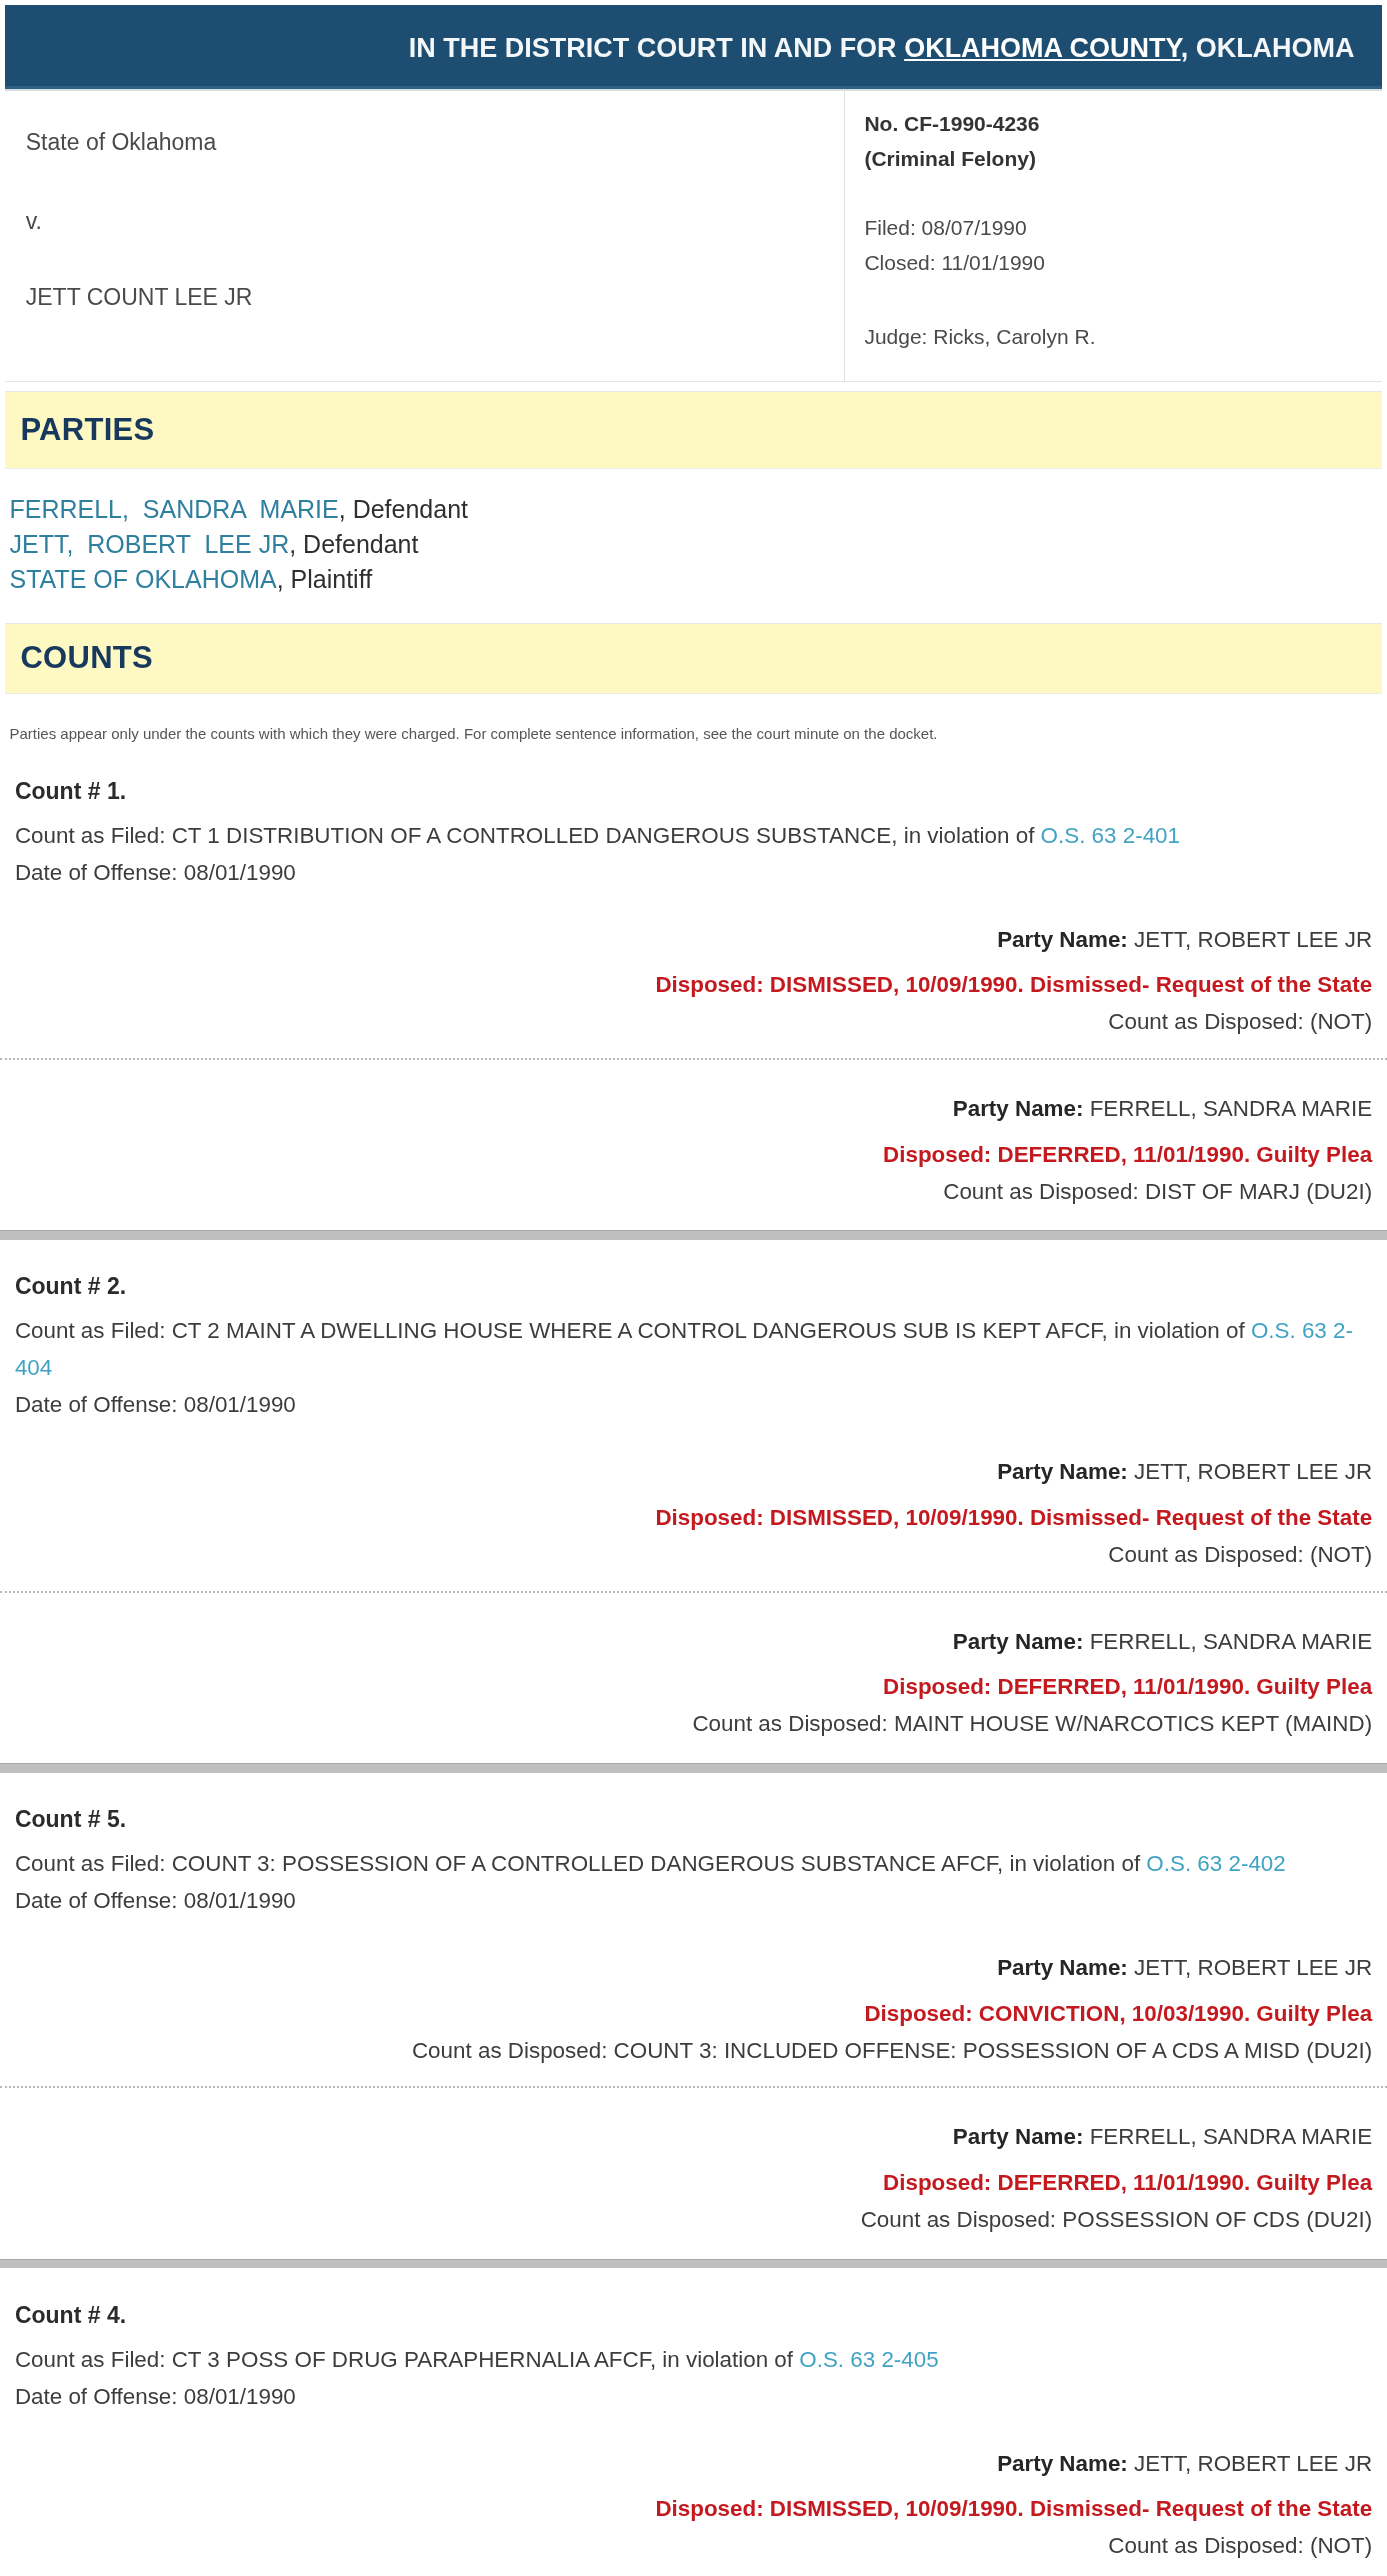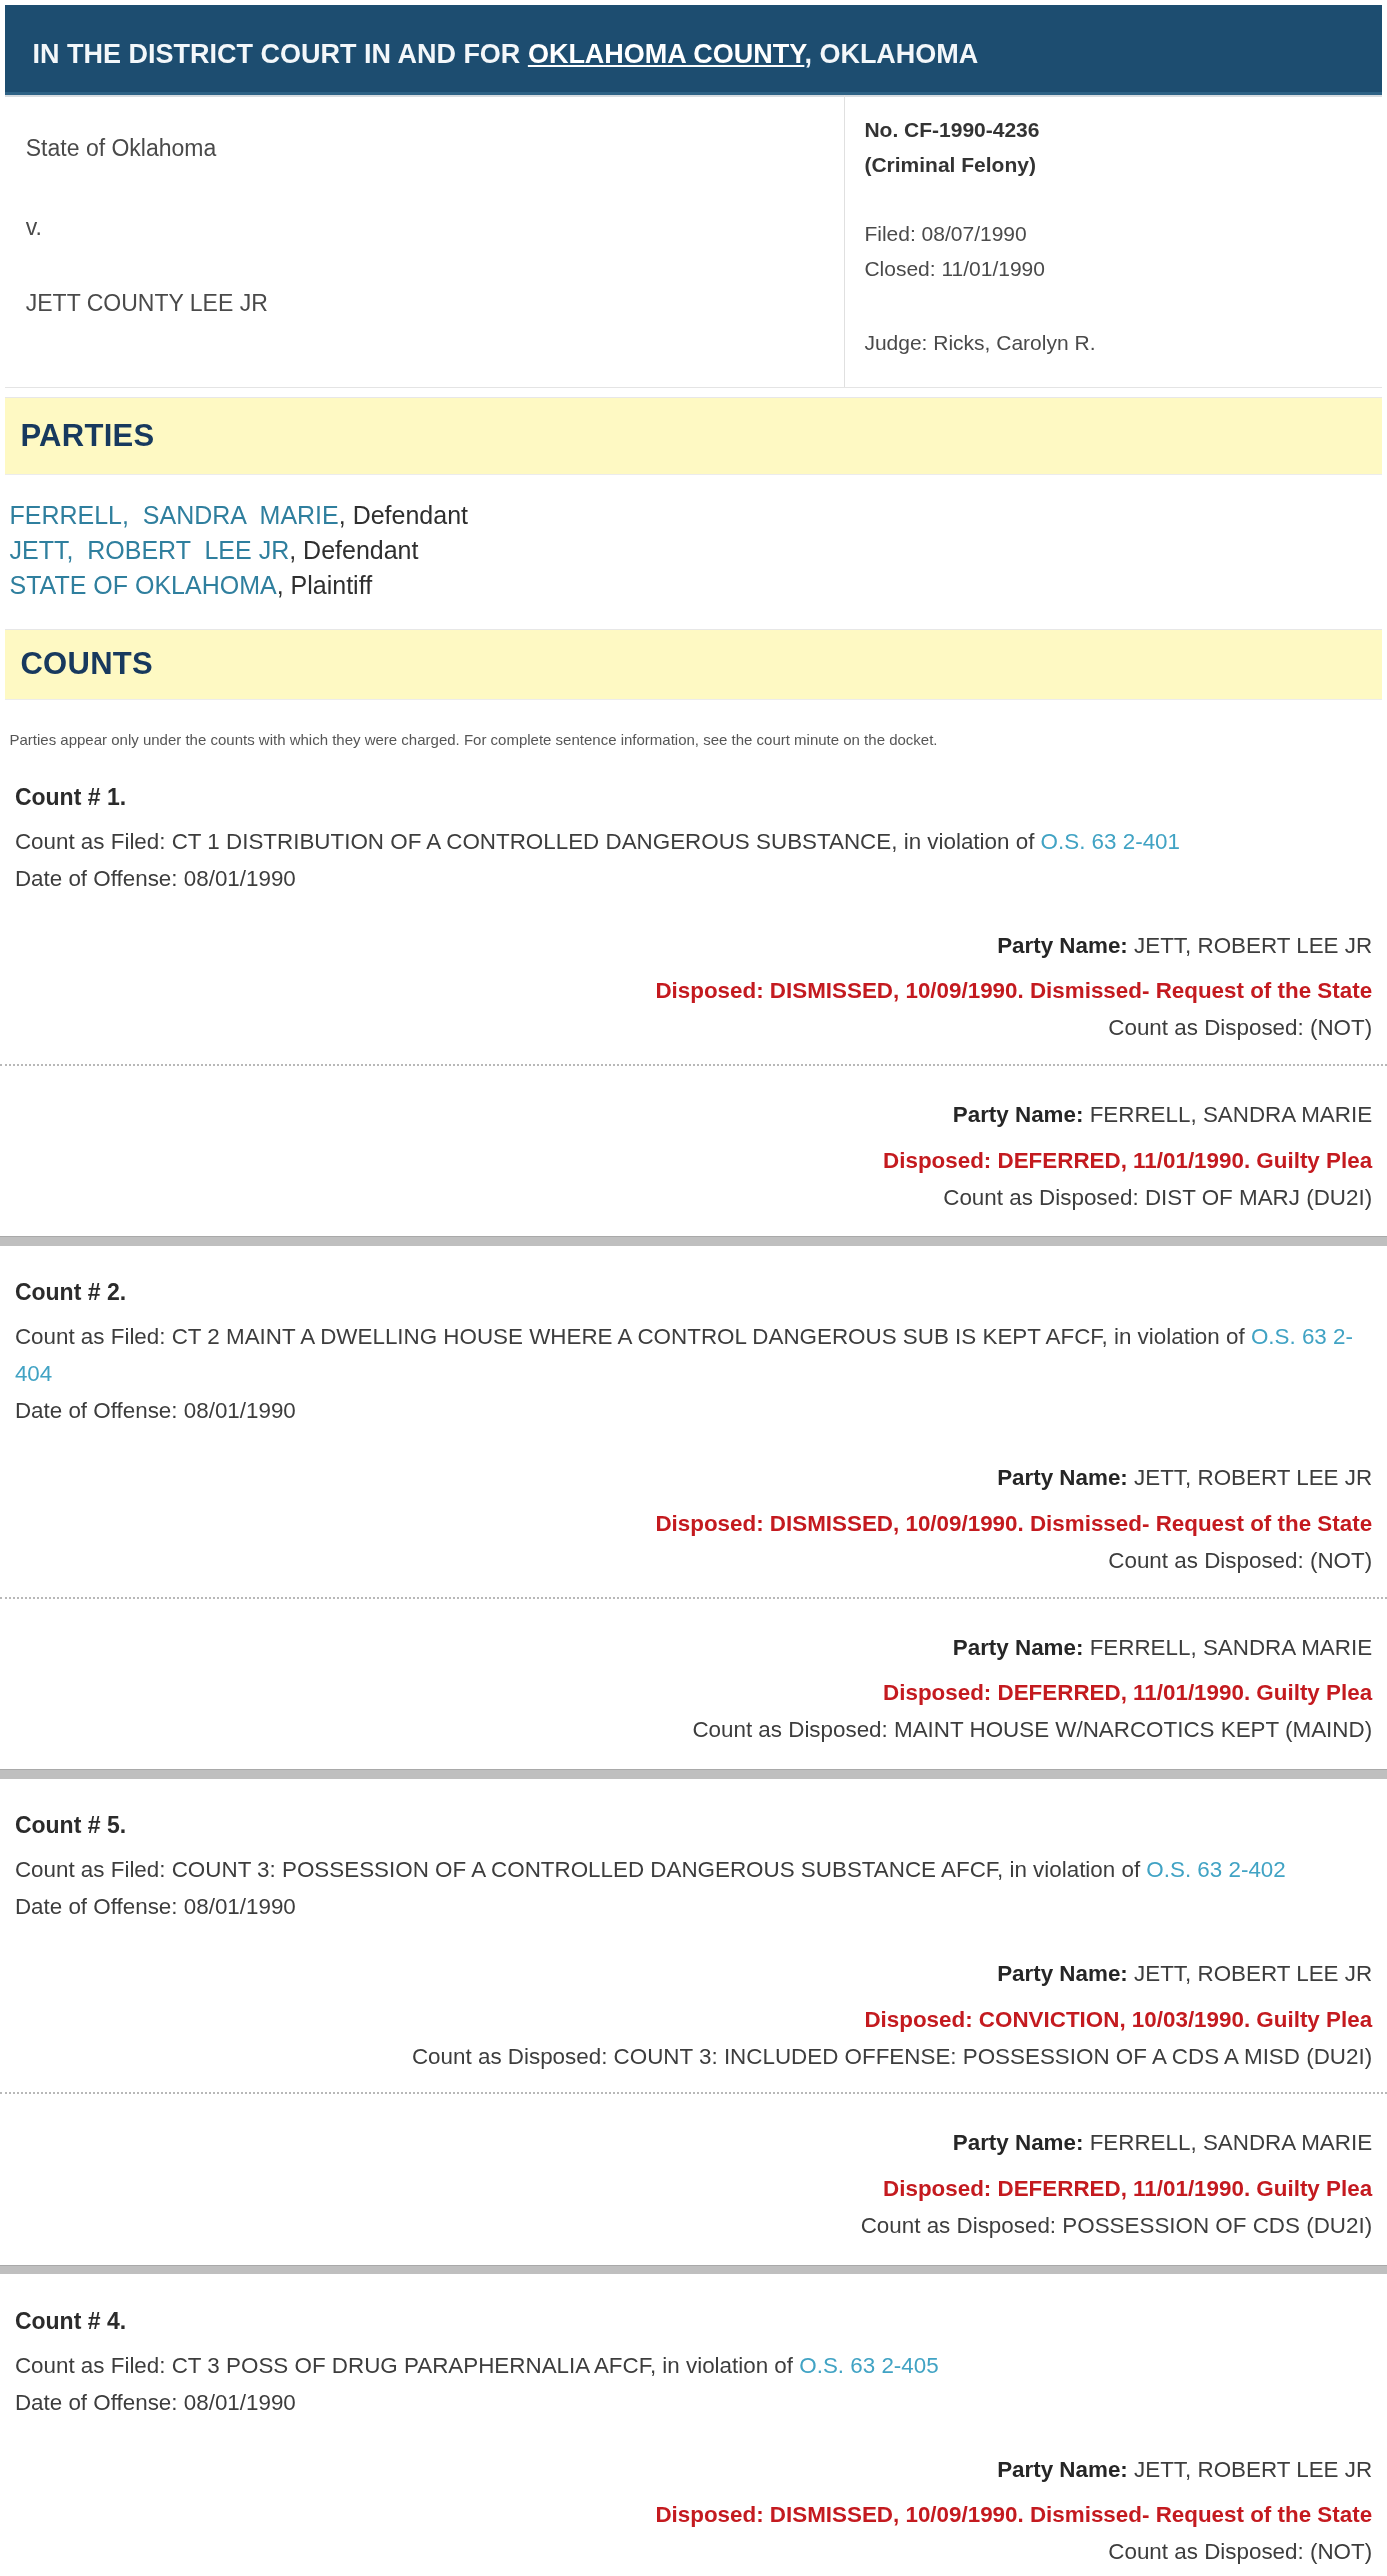--- a/index.html
+++ b/index.html
@@ -8,25 +8,25 @@
     font-family:"Liberation Sans", sans-serif;
     color:#3d3d3d;
     -webkit-font-smoothing:antialiased;
   }
   .page { padding:5.4px 5.4px 24.4px 5.4px; box-sizing:border-box; }
 
   
   .court-banner {
     background:#1d4d70;
     color:#f3f7fa;
-    text-align:left;
+    text-align:right;
     font-weight:bold;
     font-size:27px;
     line-height:38px;
-    padding:30px 27px 19px 27px;
+    padding:24px 27px 19px 27px;
     border-bottom:3.4px solid #2e6285;
     box-shadow:0 2px 0 #d8dde1;
   }
   .county-link { color:#ffffff; text-decoration:underline; cursor:pointer; }
 
   
   .caption { display:flex; border-bottom:1.4px solid #e4e4e4; }
   .caption-left {
     width:839px; box-sizing:border-box;
     padding:38px 13.6px 39px 20.4px;
@@ -109,21 +109,21 @@
 <body>
 
 <div class="page">
 
   <div class="court-banner"><span>IN THE DISTRICT COURT IN AND FOR </span><a class="county-link">OKLAHOMA COUNTY</a><span>, OKLAHOMA</span></div>
 
   <div class="caption">
     <div class="caption-left">
       <p>State of Oklahoma</p>
       <p class="caption-vs">v.</p>
-      <p class="caption-def">JETT COUNTY LEE JR</p>
+      <p class="caption-def">JETT COUNT LEE JR</p>
     </div>
     <div class="caption-right">
       <p class="case-no">No. CF-1990-4236</p>
       <p class="case-type">(Criminal Felony)</p>
       <p class="caption-filed">Filed: 08/07/1990</p>
       <p>Closed: 11/01/1990</p>
       <p class="caption-judge">Judge: Ricks, Carolyn R.</p>
     </div>
   </div>
 

